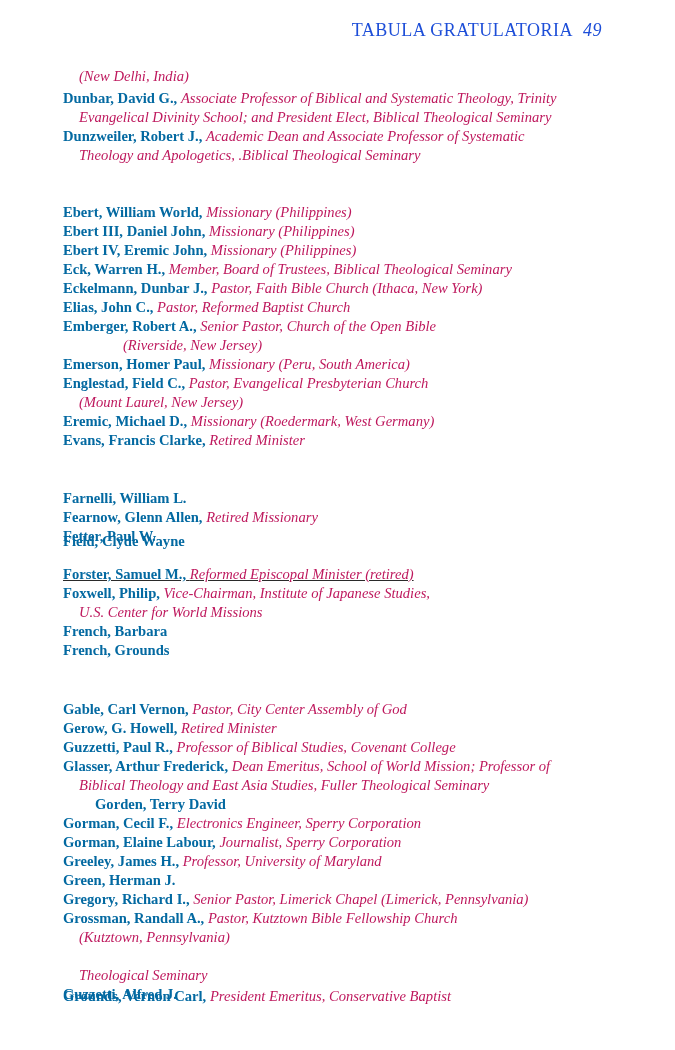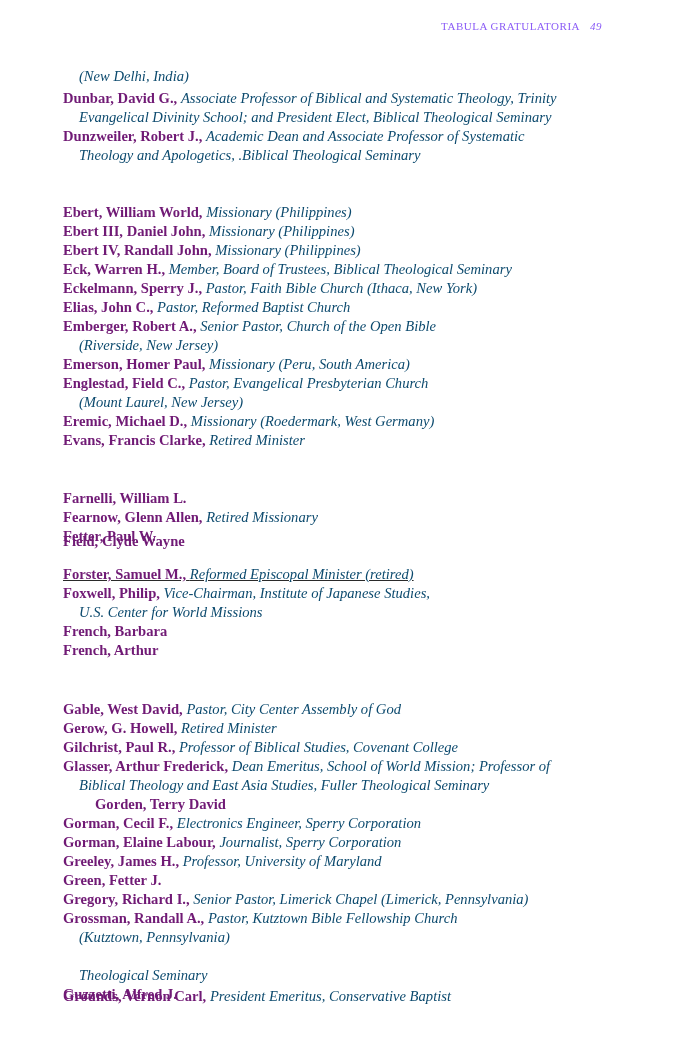--- a/index.html
+++ b/index.html
@@ -1,68 +1,68 @@
 <!DOCTYPE html>
 <html><head>
 <meta charset="utf-8">
 <style>
   html, body { margin:0; padding:0; background:#ffffff; }
   body { width:675px; height:1050px; position:relative; overflow:hidden;
          font-family:"Liberation Serif","DejaVu Serif",serif; color:#2a2a2a; }
-  .header { position:absolute; top:20px; right:73px; font-size:11px; letter-spacing:0.5px; color:#8b5cf6; white-space:nowrap; }
+  .header { position:absolute; top:20px; right:73px; font-size:18px; letter-spacing:0.5px; color:#1d4ed8; white-space:nowrap; }
   .header .pg { font-style:italic; margin-left:10px; }
   .line { position:absolute; left:63px; font-size:14.6px; line-height:19px; white-space:nowrap; }
   .line.cont { left:79px; }
-  .name { font-weight:bold; color:#701a75;text-align:center; }
-  .desc { font-style:italic; color:#0c4a6e; }
+  .name { font-weight:bold; color:#0369a1;text-align:center; }
+  .desc { font-style:italic; color:#be185d; }
 </style>
 </head>
 <body>
 
 <div class="header">
   <span>TABULA GRATULATORIA</span><span class="pg">49</span>
 </div>
 
 <div id="entries">
     <div class="line cont" style="top: 67px;"><span class="desc">(New Delhi, India)</span></div>
     <div class="line" style="top: 89px;"><span class="name">Dunbar, David G.,</span> <span class="desc">Associate Professor of Biblical and Systematic Theology, Trinity</span></div>
     <div class="line cont" style="top: 108px;"><span class="desc">Evangelical Divinity School; and President Elect, Biblical Theological Seminary</span></div>
     <div class="line" style="top: 127px;"><span class="name">Dunzweiler, Robert J.,</span> <span class="desc">Academic Dean and Associate Professor of Systematic</span></div>
     <div class="line cont" style="top: 146px;"><span class="desc">Theology and Apologetics, .Biblical Theological Seminary</span></div>
     <div class="line" style="top: 203px;"><span class="name">Ebert, William World,</span> <span class="desc">Missionary (Philippines)</span></div>
     <div class="line" style="top: 222px;"><span class="name">Ebert III, Daniel John,</span> <span class="desc">Missionary (Philippines)</span></div>
-    <div class="line" style="top: 241px;"><span class="name">Ebert IV, Randall John,</span> <span class="desc">Missionary (Philippines)</span></div>
+    <div class="line" style="top: 241px;"><span class="name">Ebert IV, Eremic John,</span> <span class="desc">Missionary (Philippines)</span></div>
     <div class="line" style="top: 260px;"><span class="name">Eck, Warren H.,</span> <span class="desc">Member, Board of Trustees, Biblical Theological Seminary</span></div>
-    <div class="line" style="top: 279px;"><span class="name">Eckelmann, Sperry J.,</span> <span class="desc">Pastor, Faith Bible Church (Ithaca, New York)</span></div>
+    <div class="line" style="top: 279px;"><span class="name">Eckelmann, Dunbar J.,</span> <span class="desc">Pastor, Faith Bible Church (Ithaca, New York)</span></div>
     <div class="line" style="top: 298px;"><span class="name">Elias, John C.,</span> <span class="desc">Pastor, Reformed Baptist Church</span></div>
     <div class="line" style="top: 317px;"><span class="name">Emberger, Robert A.,</span> <span class="desc">Senior Pastor, Church of the Open Bible</span></div>
-    <div class="line cont" style="top: 336px;"><span class="desc">(Riverside, New Jersey)</span></div>
+    <div class="line cont" style="top: 336px; margin-left: 44px;"><span class="desc">(Riverside, New Jersey)</span></div>
     <div class="line" style="top: 355px;"><span class="name">Emerson, Homer Paul,</span> <span class="desc">Missionary (Peru, South America)</span></div>
     <div class="line" style="top: 374px;"><span class="name">Englestad, Field C.,</span> <span class="desc">Pastor, Evangelical Presbyterian Church</span></div>
     <div class="line cont" style="top: 393px;"><span class="desc">(Mount Laurel, New Jersey)</span></div>
     <div class="line" style="top: 412px;"><span class="name">Eremic, Michael D.,</span> <span class="desc">Missionary (Roedermark, West Germany)</span></div>
     <div class="line" style="top: 431px;"><span class="name">Evans, Francis Clarke,</span> <span class="desc">Retired Minister</span></div>
     <div class="line" style="top: 489px;"><span class="name">Farnelli, William L.</span></div>
     <div class="line" style="top: 508px;"><span class="name">Fearnow, Glenn Allen,</span> <span class="desc">Retired Missionary</span></div>
     <div class="line" style="top: 527px;"><span class="name">Fetter, Paul W.</span></div>
     <div class="line" style="top: 532px;"><span class="name">Field, Clyde Wayne</span></div>
     <div class="line" style="top: 565px; text-decoration: underline;"><span class="name">Forster, Samuel M.,</span> <span class="desc">Reformed Episcopal Minister (retired)</span></div>
     <div class="line" style="top: 584px;"><span class="name">Foxwell, Philip,</span> <span class="desc">Vice-Chairman, Institute of Japanese Studies,</span></div>
     <div class="line cont" style="top: 603px;"><span class="desc">U.S. Center for World Missions</span></div>
     <div class="line" style="top: 622px;"><span class="name">French, Barbara</span></div>
-    <div class="line" style="top: 641px;"><span class="name">French, Arthur</span></div>
-    <div class="line" style="top: 700px;"><span class="name">Gable, West David,</span> <span class="desc">Pastor, City Center Assembly of God</span></div>
+    <div class="line" style="top: 641px;"><span class="name">French, Grounds</span></div>
+    <div class="line" style="top: 700px;"><span class="name">Gable, Carl Vernon,</span> <span class="desc">Pastor, City Center Assembly of God</span></div>
     <div class="line" style="top: 719px;"><span class="name">Gerow, G. Howell,</span> <span class="desc">Retired Minister</span></div>
-    <div class="line" style="top: 738px;"><span class="name">Gilchrist, Paul R.,</span> <span class="desc">Professor of Biblical Studies, Covenant College</span></div>
+    <div class="line" style="top: 738px;"><span class="name">Guzzetti, Paul R.,</span> <span class="desc">Professor of Biblical Studies, Covenant College</span></div>
     <div class="line" style="top: 757px;"><span class="name">Glasser, Arthur Frederick,</span> <span class="desc">Dean Emeritus, School of World Mission; Professor of</span></div>
     <div class="line cont" style="top: 776px;"><span class="desc">Biblical Theology and East Asia Studies, Fuller Theological Seminary</span></div>
     <div class="line" style="top: 795px; margin-left: 32px;"><span class="name">Gorden, Terry David</span></div>
     <div class="line" style="top: 814px;"><span class="name">Gorman, Cecil F.,</span> <span class="desc">Electronics Engineer, Sperry Corporation</span></div>
     <div class="line" style="top: 833px;"><span class="name">Gorman, Elaine Labour,</span> <span class="desc">Journalist, Sperry Corporation</span></div>
     <div class="line" style="top: 852px;"><span class="name">Greeley, James H.,</span> <span class="desc">Professor, University of Maryland</span></div>
-    <div class="line" style="top: 871px;"><span class="name">Green, Fetter J.</span></div>
+    <div class="line" style="top: 871px;"><span class="name">Green, Herman J.</span></div>
     <div class="line" style="top: 890px;"><span class="name">Gregory, Richard I.,</span> <span class="desc">Senior Pastor, Limerick Chapel (Limerick, Pennsylvania)</span></div>
     <div class="line" style="top: 909px;"><span class="name">Grossman, Randall A.,</span> <span class="desc">Pastor, Kutztown Bible Fellowship Church</span></div>
     <div class="line cont" style="top: 928px;"><span class="desc">(Kutztown, Pennsylvania)</span></div>
     <div class="line" style="top: 947px; margin-top: 40px;"><span class="name">Grounds, Vernon Carl,</span> <span class="desc">President Emeritus, Conservative Baptist</span></div>
     <div class="line cont" style="top: 966px;"><span class="desc">Theological Seminary</span></div>
     <div class="line" style="top: 985px;"><span class="name">Guzzetti, Alfred J.</span></div>
   </div>
 
 </body></html>

